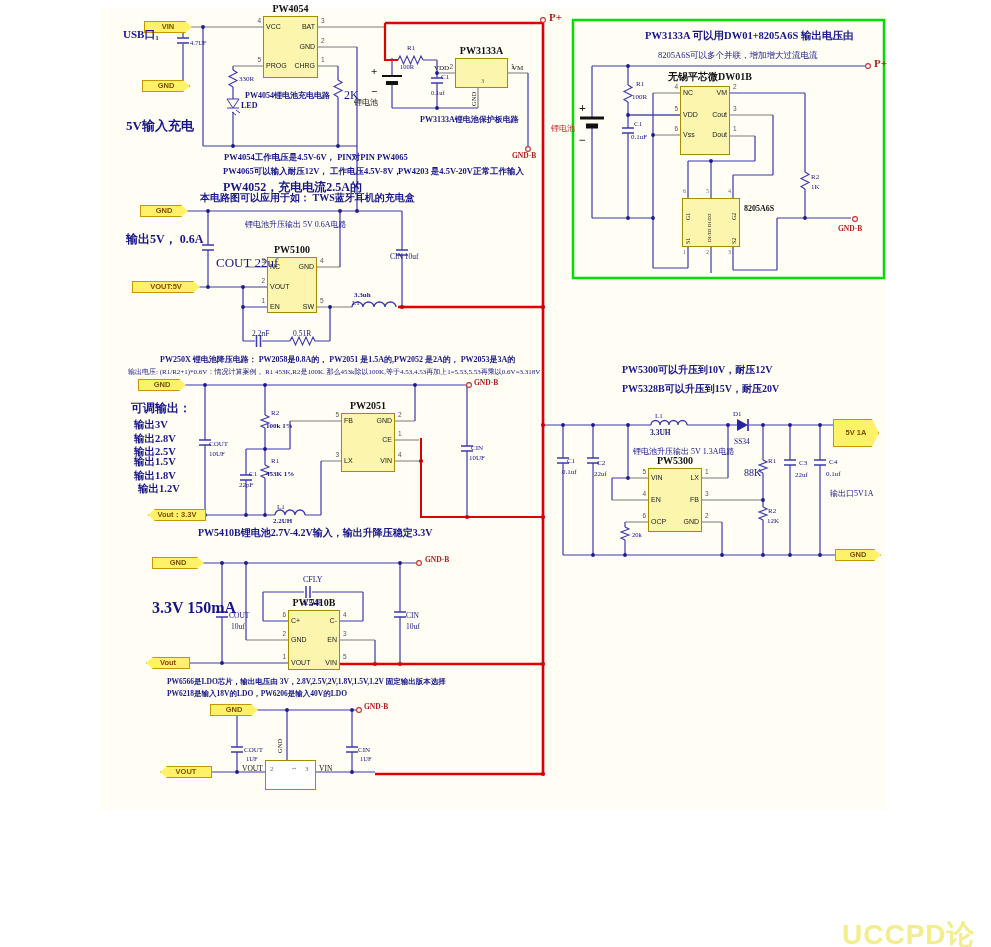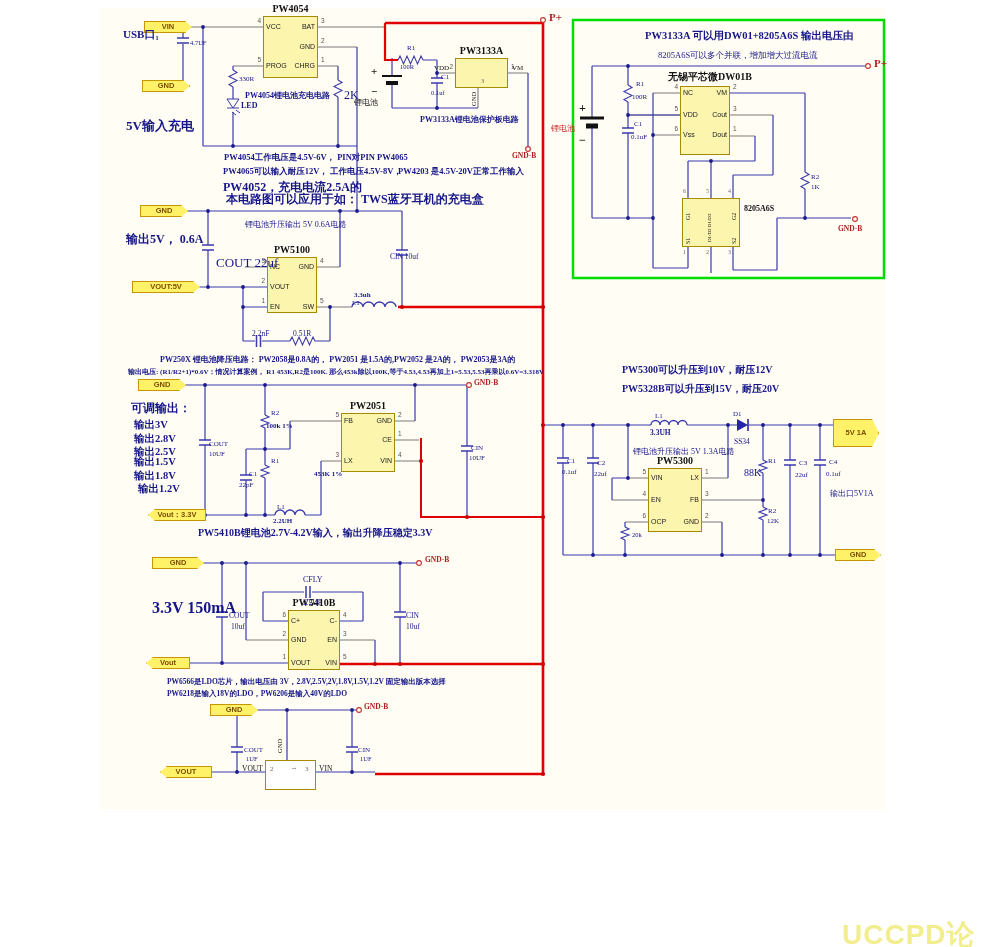--- a/index.html
+++ b/index.html
@@ -349,42 +349,42 @@
     <div class="txt" style="left: 434px; top: 65px; font-size: 7px; color: rgb(20, 20, 20);">VDD</div>
     <div class="txt" style="left: 441px; top: 74px; font-size: 7px; color: rgb(22, 22, 138);">C1</div>
     <div class="txt" style="left: 431px; top: 90px; font-size: 6.5px; color: rgb(22, 22, 138);">0.1uf</div>
     <div class="txt" style="left: 354px; top: 99px; font-size: 8px; color: rgb(20, 20, 20);">锂电池</div>
     <div class="txt" style="left: 512px; top: 65px; font-size: 7px; color: rgb(20, 20, 20);">VM</div>
     <div class="txt" style="left: 420px; top: 116px; font-size: 8px; color: rgb(22, 22, 138); font-weight: bold;">PW3133A锂电池保护板电路</div>
     <div class="txt" style="left: 224px; top: 153px; font-size: 8.5px; color: rgb(22, 22, 138); font-weight: bold;">PW4054工作电压是4.5V-6V， PIN对PIN PW4065</div>
     <div class="txt" style="left: 223px; top: 167px; font-size: 8.5px; color: rgb(22, 22, 138); font-weight: bold;">PW4065可以输入耐压12V， 工作电压4.5V-8V，</div>
     <div class="txt" style="left: 223px; top: 181px; font-size: 12px; color: rgb(22, 22, 138); font-weight: bold;">PW4052，充电电流2.5A的</div>
     <div class="txt" style="left: 398px; top: 167px; font-size: 8.5px; color: rgb(22, 22, 138); font-weight: bold; font-family: Liberation Serif, serif;">PW4203 是4.5V-20V正常工作输入</div>
-    <div class="txt" style="left: 226px; top: 193px; font-size: 12px; color: rgb(22, 22, 138); font-weight: bold;">本电路图可以应用于如： TWS蓝牙耳机的充电盒</div>
+    <div class="txt" style="left: 200px; top: 193px; font-size: 10px; color: rgb(22, 22, 138); font-weight: bold;">本电路图可以应用于如： TWS蓝牙耳机的充电盒</div>
     <div class="txt" style="left: 245px; top: 221px; font-size: 8px; color: rgb(22, 22, 138);">锂电池升压输出 5V 0.6A电路</div>
     <div class="txt" style="left: 126px; top: 233px; font-size: 12px; color: rgb(22, 22, 138); font-weight: bold;">输出5V， 0.6A</div>
     <div class="txt" style="left: 216px; top: 256px; font-size: 13px; color: rgb(22, 22, 138);">COUT  22uf</div>
     <div class="txt" style="left: 390px; top: 253px; font-size: 7.5px; color: rgb(22, 22, 138);">CIN    10uf</div>
     <div class="txt" style="left: 354px; top: 292px; font-size: 7px; color: rgb(22, 22, 138); font-weight: bold;">3.3uh</div>
     <div class="txt" style="left: 352px; top: 300px; font-size: 7px; color: rgb(22, 22, 138);">L1</div>
     <div class="txt" style="left: 252px; top: 330px; font-size: 7.5px; color: rgb(22, 22, 138);">2.2nF</div>
     <div class="txt" style="left: 293px; top: 330px; font-size: 7.5px; color: rgb(22, 22, 138);">0.51R</div>
     <div class="txt" style="left: 160px; top: 356px; font-size: 8px; color: rgb(22, 22, 138); font-weight: bold;">PW250X 锂电池降压电路：  PW2058是0.8A的， PW2051 是1.5A的,PW2052 是2A的，  PW2053是3A的</div>
-    <div class="txt" style="left: 128px; top: 369px; font-size: 7px; color: rgb(22, 22, 138); font-weight: bold;">输出电压:  (R1/R2+1)*0.6V：情况计算案例， R1 453K,R2是100K. 那么453k除以100K,等于4.53,4.53再加上1=5.53,5.53再乘以0.6V=3.318V</div>
+    <div class="txt" style="left: 128px; top: 369px; font-size: 7px; color: rgb(22, 22, 138); font-weight: normal;">输出电压:  (R1/R2+1)*0.6V：情况计算案例， R1 453K,R2是100K. 那么453k除以100K,等于4.53,4.53再加上1=5.53,5.53再乘以0.6V=3.318V</div>
     <div class="txt" style="left: 131px; top: 402px; font-size: 12px; color: rgb(22, 22, 138); font-weight: bold;">可调输出：</div>
     <div class="txt" style="left: 134px; top: 420px; font-size: 10.5px; color: rgb(22, 22, 138); font-weight: bold;">输出3V</div>
     <div class="txt" style="left: 134px; top: 434px; font-size: 10.5px; color: rgb(22, 22, 138); font-weight: bold;">输出2.8V</div>
     <div class="txt" style="left: 134px; top: 447px; font-size: 10.5px; color: rgb(22, 22, 138); font-weight: bold;">输出2.5V</div>
     <div class="txt" style="left: 134px; top: 457px; font-size: 10.5px; color: rgb(22, 22, 138); font-weight: bold;">输出1.5V</div>
     <div class="txt" style="left: 134px; top: 471px; font-size: 10.5px; color: rgb(22, 22, 138); font-weight: bold;">输出1.8V</div>
     <div class="txt" style="left: 138px; top: 484px; font-size: 10.5px; color: rgb(22, 22, 138); font-weight: bold;">输出1.2V</div>
     <div class="txt" style="left: 271px; top: 410px; font-size: 7px; color: rgb(22, 22, 138);">R2</div>
     <div class="txt" style="left: 266px; top: 423px; font-size: 7px; color: rgb(22, 22, 138); font-weight: bold;">100k  1%</div>
     <div class="txt" style="left: 271px; top: 458px; font-size: 7px; color: rgb(22, 22, 138);">R1</div>
-    <div class="txt" style="left: 266px; top: 471px; font-size: 7px; color: rgb(22, 22, 138); font-weight: bold; padding-left: 48px;">453K  1%</div>
+    <div class="txt" style="left: 266px; top: 471px; font-size: 7px; color: rgb(22, 22, 138); font-weight: bold;">453K  1%</div>
     <div class="txt" style="left: 249px; top: 471px; font-size: 7px; color: rgb(22, 22, 138);">C1</div>
     <div class="txt" style="left: 239px; top: 482px; font-size: 7px; color: rgb(22, 22, 138);">22pF</div>
     <div class="txt" style="left: 209px; top: 441px; font-size: 7px; color: rgb(22, 22, 138);">COUT</div>
     <div class="txt" style="left: 209px; top: 451px; font-size: 7px; color: rgb(22, 22, 138);">10UF</div>
     <div class="txt" style="left: 277px; top: 504px; font-size: 7px; color: rgb(22, 22, 138);">L1</div>
     <div class="txt" style="left: 273px; top: 518px; font-size: 7px; color: rgb(22, 22, 138); font-weight: bold;">2.2UH</div>
     <div class="txt" style="left: 471px; top: 445px; font-size: 7px; color: rgb(22, 22, 138);">CIN</div>
     <div class="txt" style="left: 469px; top: 455px; font-size: 7px; color: rgb(22, 22, 138);">10UF</div>
     <div class="txt" style="left: 198px; top: 528px; font-size: 10px; color: rgb(22, 22, 138); font-weight: bold;">PW5410B锂电池2.7V-4.2V输入，输出升降压稳定3.3V</div>
     <div class="txt" style="left: 622px; top: 365px; font-size: 10px; color: rgb(22, 22, 138); font-weight: bold;">PW5300可以升压到10V，耐压12V</div>

